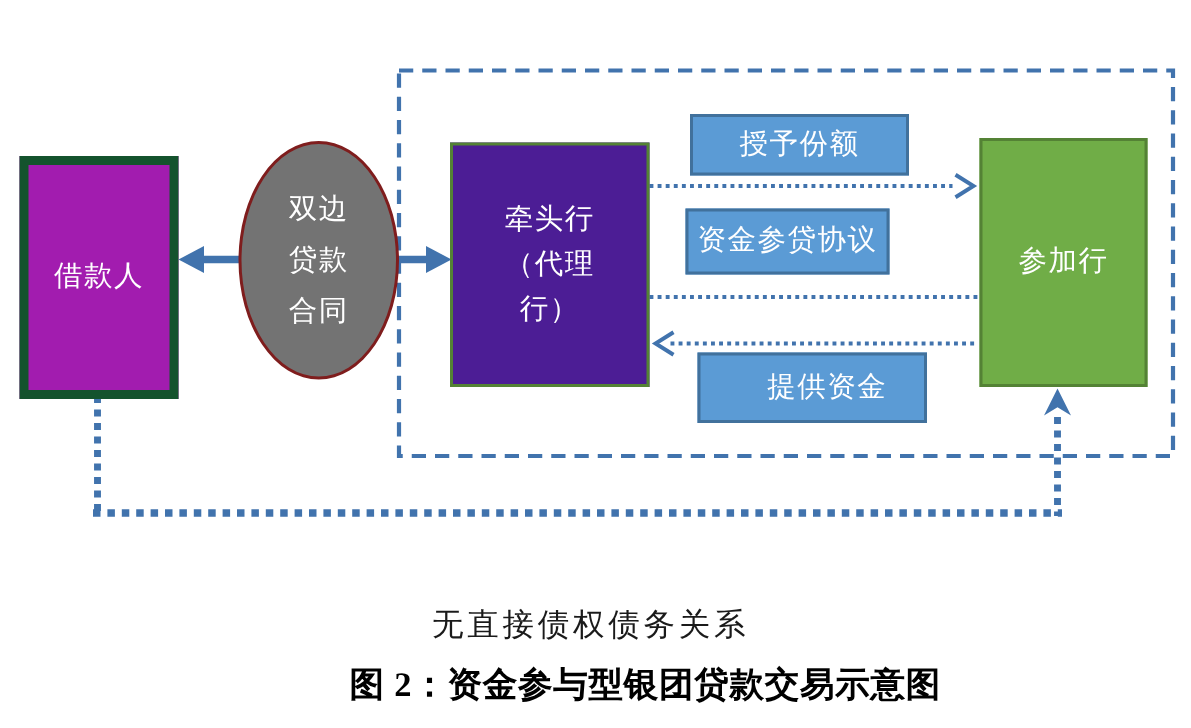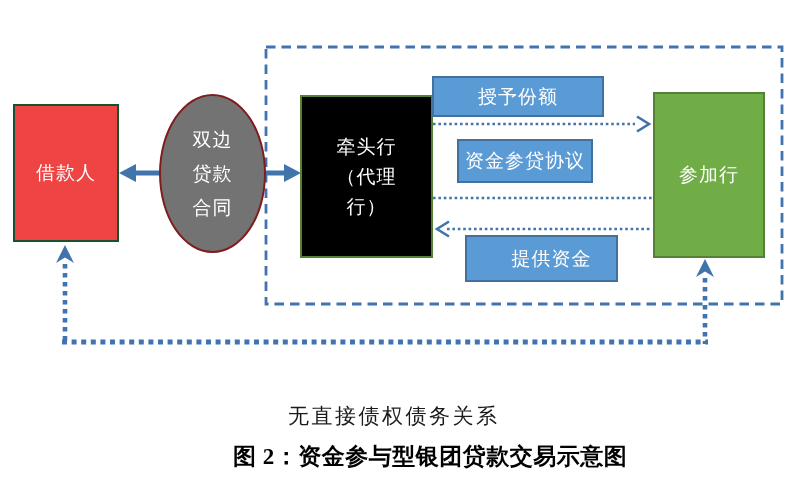--- a/index.html
+++ b/index.html
@@ -25,48 +25,48 @@
     justify-content: center;
     text-align: center;
     color: #ffffff;
     white-space: pre-line;
     z-index: 2;
     font-size: 19px;
     line-height: 30px;
     letter-spacing: 1px;
   }
   .node-borrower {
-    left: 13px; top: 104px; width: 106px; height: 138px;
-    background: #ef4444;
-    border: 2px solid #14532d;
+    left: 13px; top: 104px; width: 106px; height: 162px;
+    background: #a21caf;
+    border: 6px solid #14532d;
   }
   .node-contract {
     left: 159px; top: 94px; width: 107px; height: 159px;
     background: #737373;
     border: 2px solid #7f1d1d;
     border-radius: 50%;
     line-height: 34px;
   }
   .node-lead-bank {
     left: 300px; top: 95px; width: 133px; height: 163px;
-    background: #000000;
+    background: #4c1d95;
     border: 2px solid #548235;
   }
   .node-participant {
     left: 653px; top: 92px; width: 112px; height: 166px;
     background: #70AD47;
     border: 2px solid #548235;
     text-align: right;
   }
   .node-blue-label {
     background: #5B9BD5;
     border: 2px solid #41719C;
     font-size: 19px;
   }
-  .node-grant-share    { left: 432px; top: 76px;  width: 172px; height: 41px; }
+  .node-grant-share    { left: 460px; top: 76px;  width: 146px; height: 41px; }
   .node-agreement      { left: 457px; top: 139px; width: 136px; height: 44px; }
   .node-provide-funds  { left: 465px; top: 235px; width: 153px; height: 47px; padding-left: 20px; }
   .text-label {
     position: absolute;
     color: #1a1a1a;
     z-index: 2;
     white-space: nowrap;
   }
   #no-relation-label {
     left: 288px; top: 364px;

